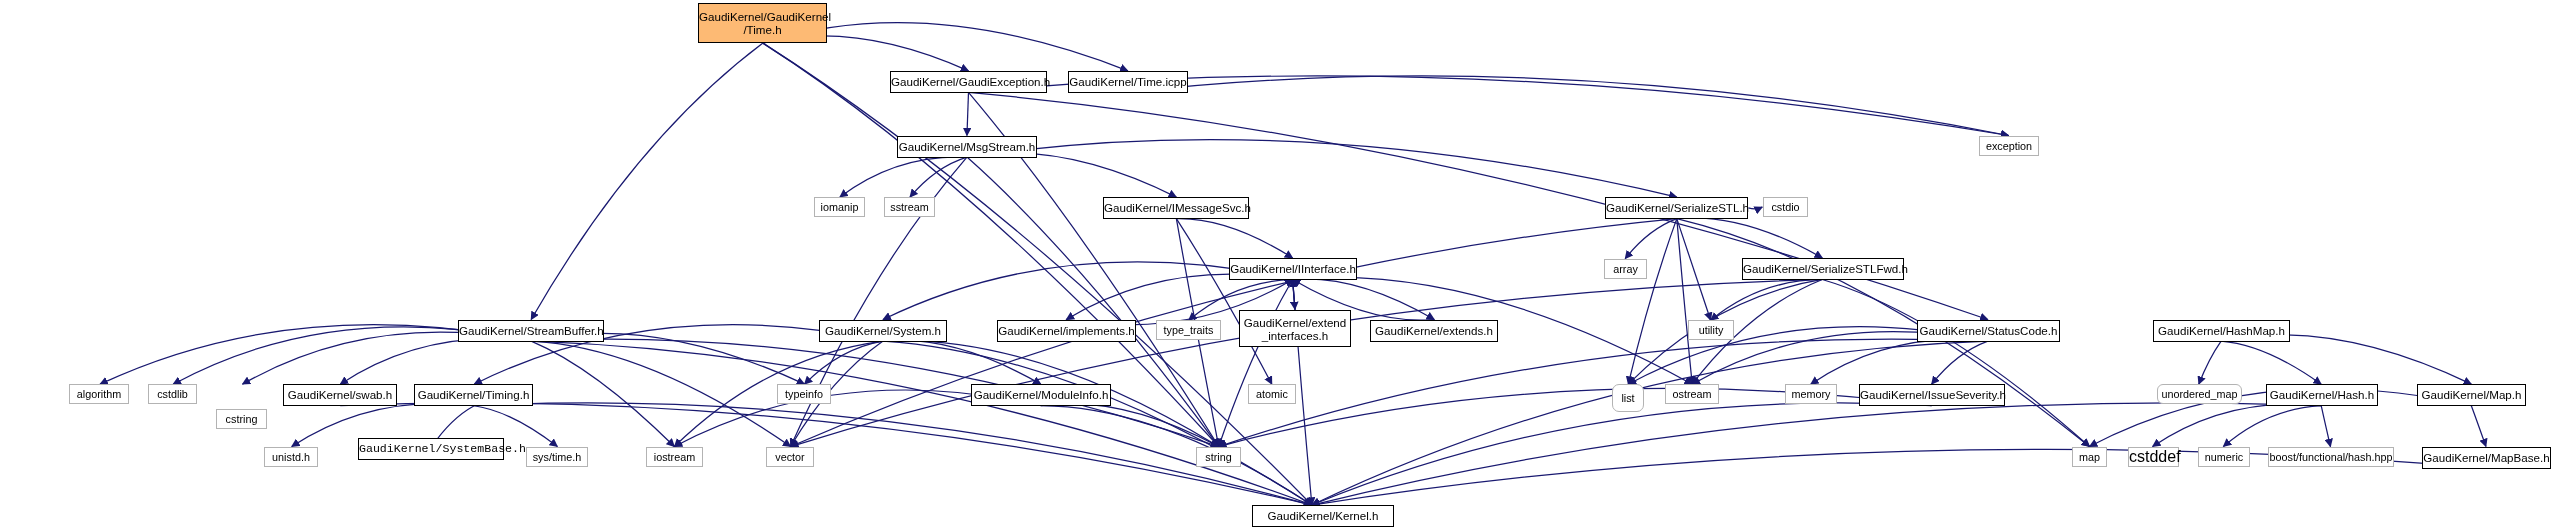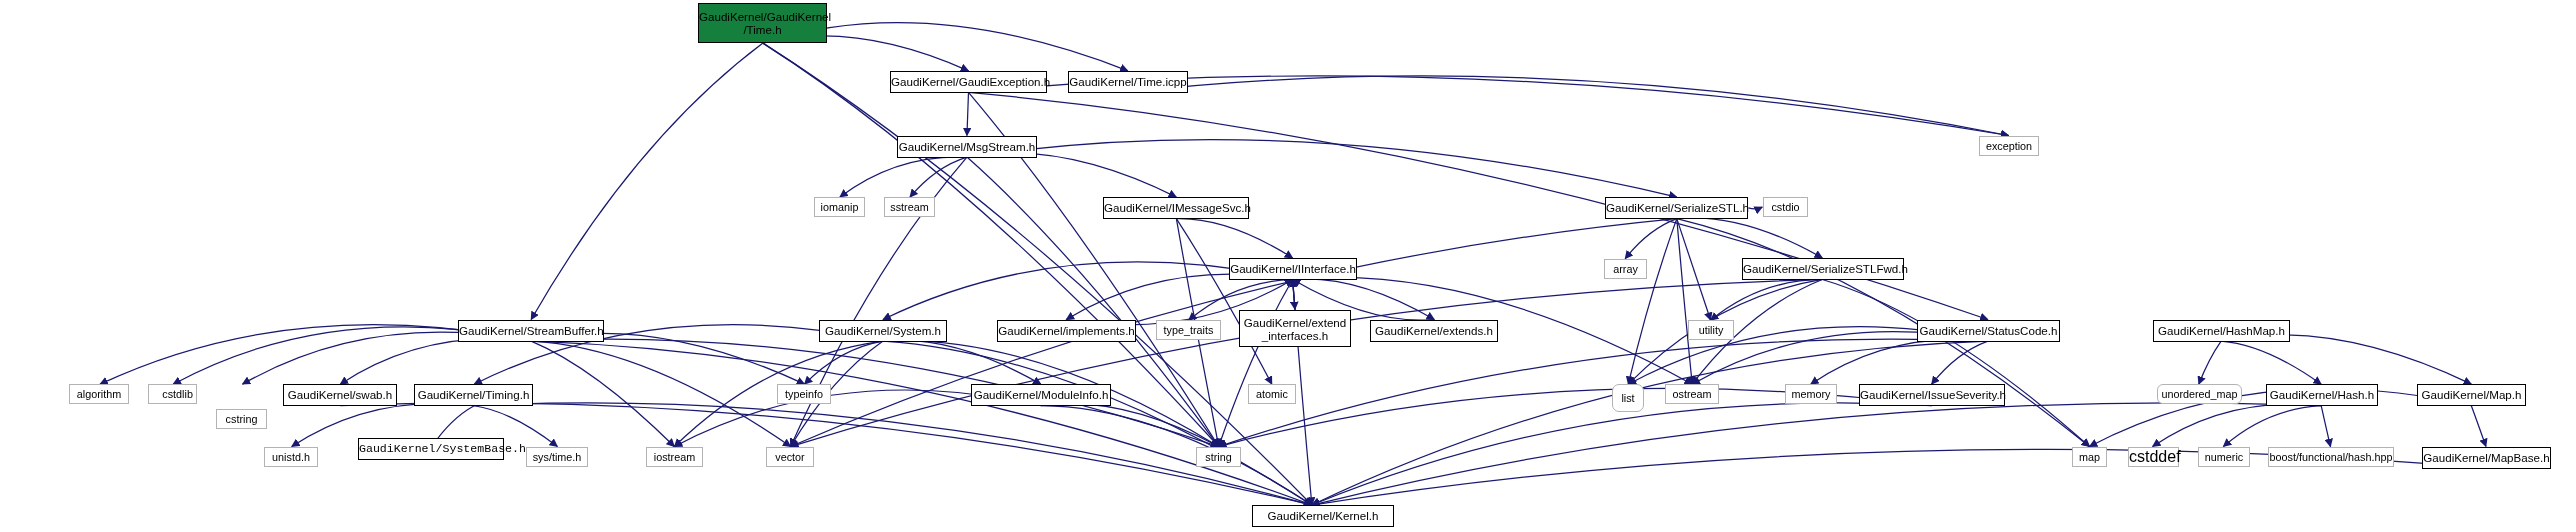--- a/index.html
+++ b/index.html
@@ -36,21 +36,21 @@
     white-space: pre;
   }
   .node.sys {
     border: 0.8px solid #b3b3b3;
   }
   .node.loc {
     border: 1.2px solid #000000;
   }
   .node.root {
     border: 1.2px solid #000000;
-    background: #15803d;
+    background: #fdba74;
   }
   .node span {
     display: block;
     width: 100%;
     padding: 0 3.1px;
   }
 </style>
 </head>
 <body>
 
@@ -168,21 +168,21 @@
       <div class="node loc" style="left: 819px; top: 320px; width: 128px; height: 21.6px; font-size: 11.6px;"><span>GaudiKernel/System.h</span></div>
       <div class="node loc" style="left: 997px; top: 320px; width: 139px; height: 21.6px; font-size: 11.6px;"><span>GaudiKernel/implements.h</span></div>
       <div class="node sys" style="left: 1156px; top: 320px; width: 65px; height: 20px; font-size: 10.8px;"><span>type_traits</span></div>
       <div class="node loc" style="left: 1239px; top: 310px; width: 112px; height: 37px; font-size: 11.6px;"><span>GaudiKernel/extend
 _interfaces.h</span></div>
       <div class="node loc" style="left: 1370px; top: 320px; width: 128px; height: 21.6px; font-size: 11.6px;"><span>GaudiKernel/extends.h</span></div>
       <div class="node sys" style="left: 1688px; top: 320px; width: 46px; height: 20px; font-size: 10.8px;"><span>utility</span></div>
       <div class="node loc" style="left: 1917px; top: 320px; width: 143px; height: 21.6px; font-size: 11.6px;"><span>GaudiKernel/StatusCode.h</span></div>
       <div class="node loc" style="left: 2153px; top: 320px; width: 137px; height: 21.6px; font-size: 11.6px;"><span>GaudiKernel/HashMap.h</span></div>
       <div class="node sys" style="left: 69px; top: 384px; width: 60px; height: 20px; font-size: 10.8px;"><span>algorithm</span></div>
-      <div class="node sys" style="left: 148px; top: 384px; width: 49px; height: 20px; font-size: 10.8px; text-align: right;"><span>cstdlib</span></div>
+      <div class="node sys" style="left: 148px; top: 384px; width: 49px; height: 20px; font-size: 10.8px;"><span>cstdlib</span></div>
       <div class="node sys" style="left: 216px; top: 384px; width: 51px; height: 20px; font-size: 10.8px; margin-top: 25px;"><span>cstring</span></div>
       <div class="node loc" style="left: 283px; top: 384px; width: 114px; height: 21.6px; font-size: 11.6px;"><span>GaudiKernel/swab.h</span></div>
       <div class="node loc" style="left: 414px; top: 384px; width: 119px; height: 21.6px; font-size: 11.6px;"><span>GaudiKernel/Timing.h</span></div>
       <div class="node sys" style="left: 777px; top: 384px; width: 54px; height: 20px; font-size: 10.8px;"><span>typeinfo</span></div>
       <div class="node loc" style="left: 971px; top: 384px; width: 140px; height: 21.6px; font-size: 11.6px;"><span>GaudiKernel/ModuleInfo.h</span></div>
       <div class="node sys" style="left: 1248px; top: 384px; width: 48px; height: 20px; font-size: 10.8px;"><span>atomic</span></div>
       <div class="node sys" style="left: 1612px; top: 384px; width: 32px; height: 28px; font-size: 10.8px; border-radius: 7px;"><span>list</span></div>
       <div class="node sys" style="left: 1665px; top: 384px; width: 54px; height: 20px; font-size: 10.8px;"><span>ostream</span></div>
       <div class="node sys" style="left: 1785px; top: 384px; width: 52px; height: 20px; font-size: 10.8px;"><span>memory</span></div>
       <div class="node loc" style="left: 1859px; top: 384px; width: 146px; height: 21.6px; font-size: 11.6px;"><span>GaudiKernel/IssueSeverity.h</span></div>

